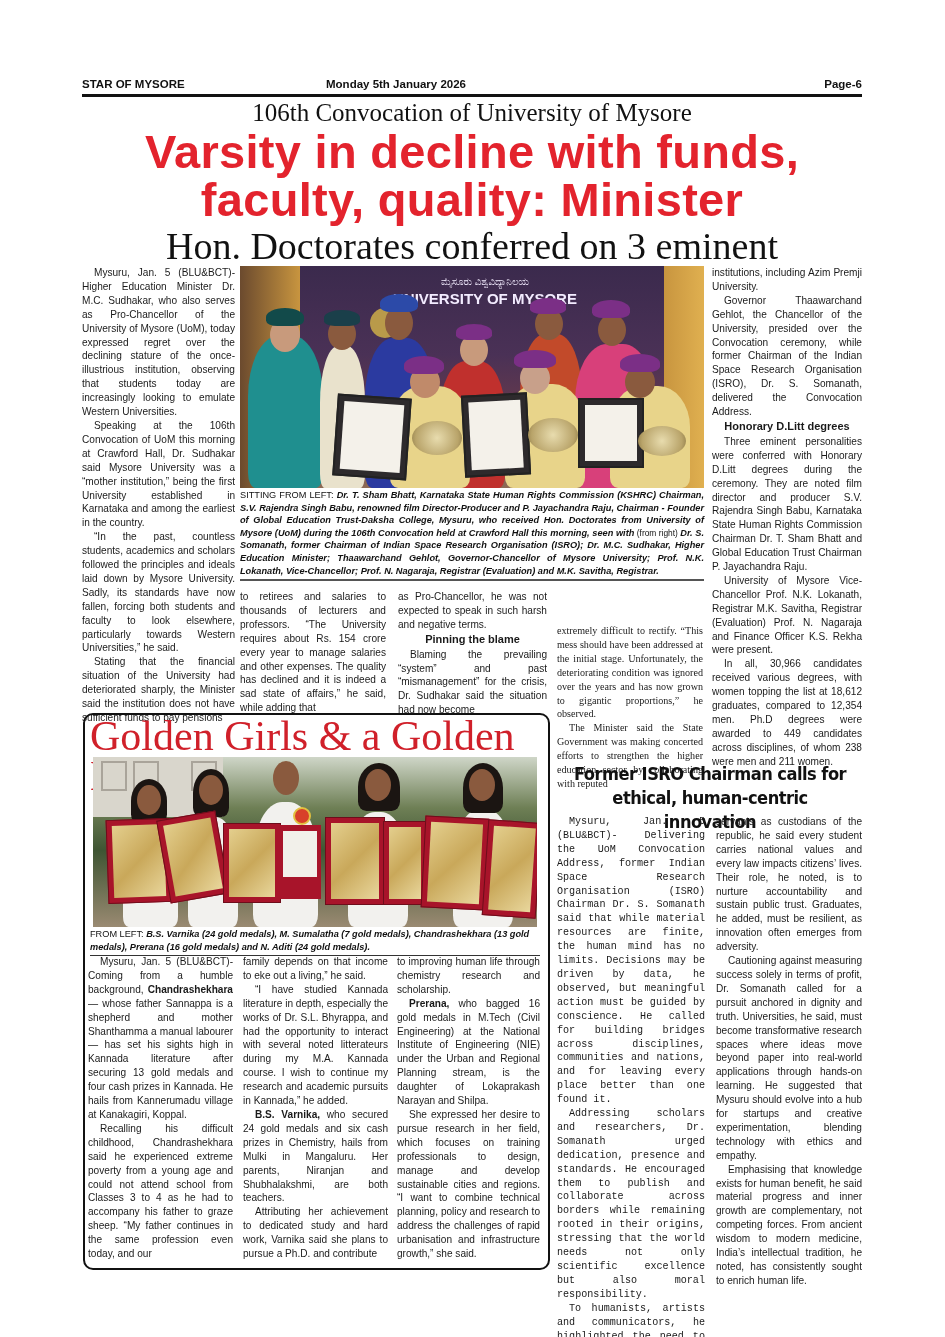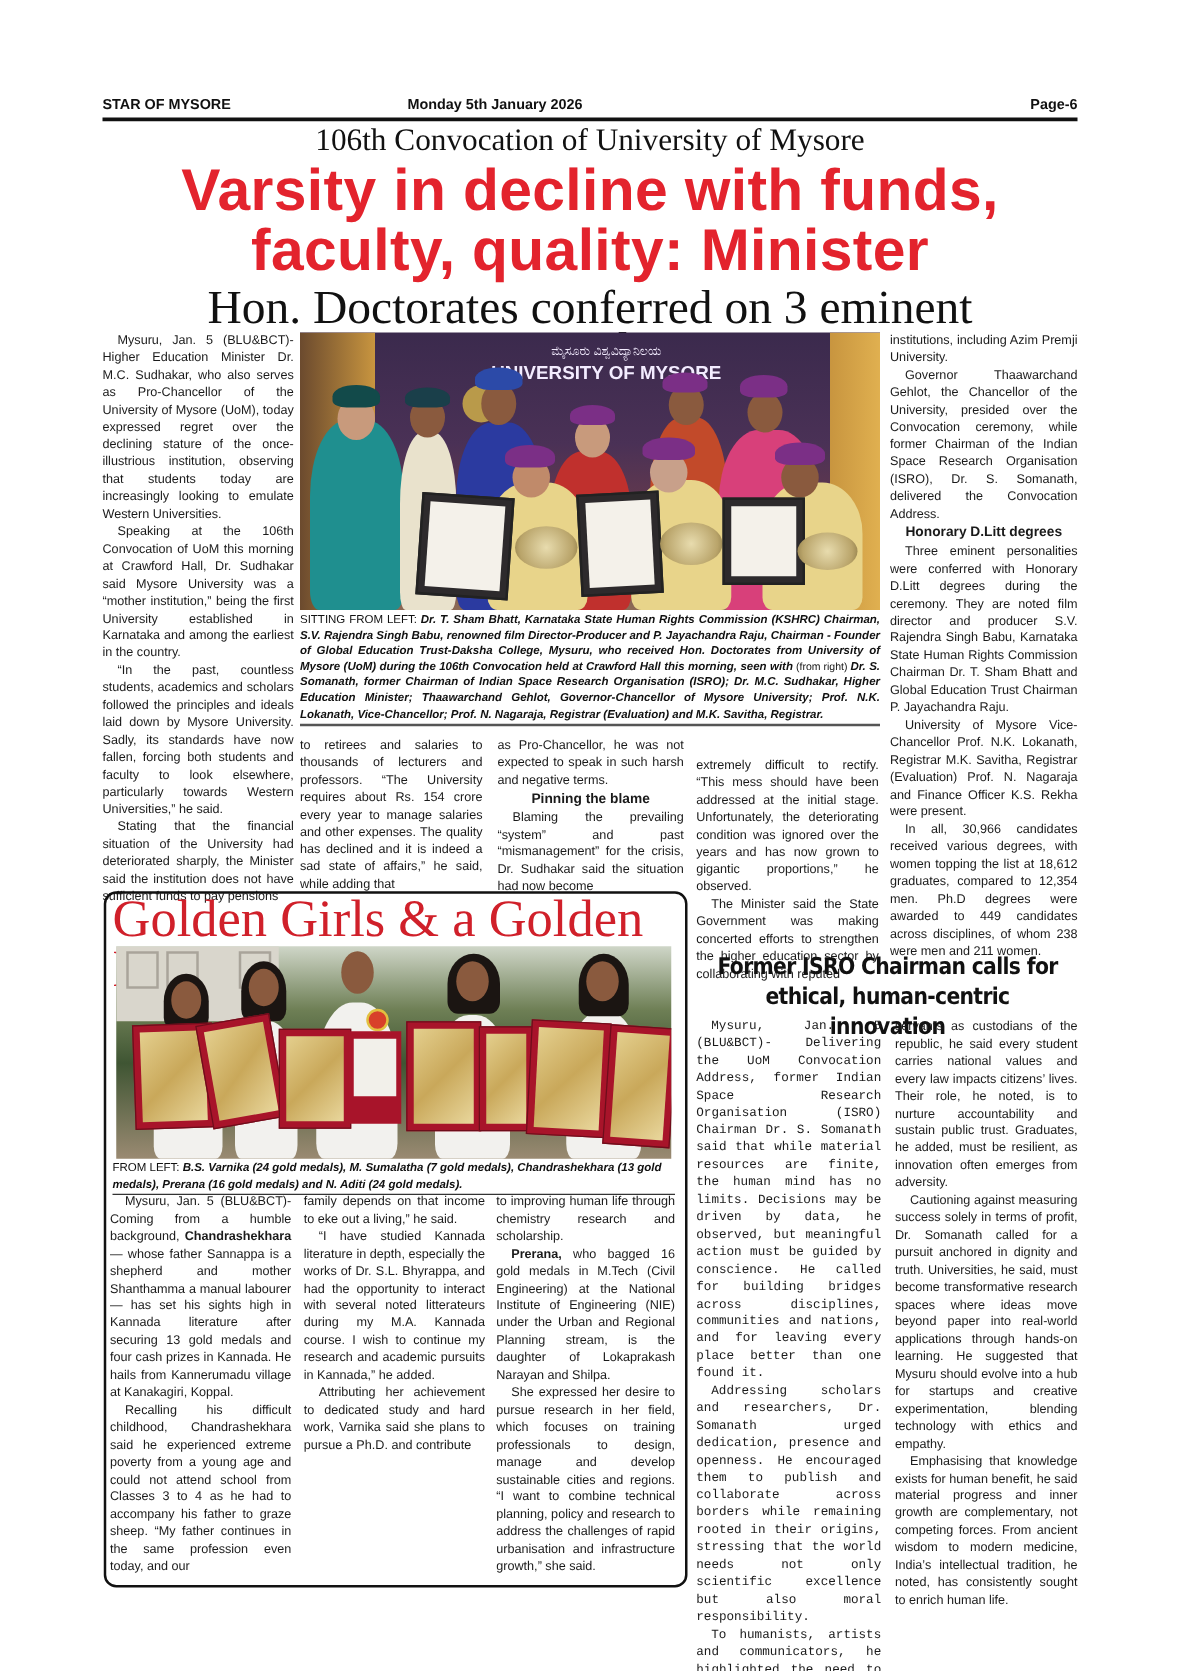--- a/index.html
+++ b/index.html
@@ -112,21 +112,21 @@
 </div>
 
 <div class="abs col" style="left:240px; top:590px; width:146px;">
   <p class="noind">to retirees and salaries to thousands of lecturers and professors.  “The University requires about Rs. 154 crore every year to manage salaries and other expenses. The quality has declined and it is indeed a sad state of affairs,” he said, while adding that</p>
 </div>
 <div class="abs col" style="left:398px; top:590px; width:149px;">
   <p class="noind">as Pro-Chancellor, he was not expected to speak in such harsh and negative terms.</p>
   <div class="sub">Pinning the blame</div>
   <p>Blaming the prevailing “system” and past “mismanagement” for the crisis, Dr. Sudhakar said the situation had now become</p>
 </div>
-<div class="abs col" style="left:557px; top:606px; width:146px;">
+<div class="abs col" style="left:557px; top:624px; width:146px;font-family:Liberation Serif, serif;">
   <p class="noind">extremely difficult to rectify. “This mess should have been addressed at the initial stage. Unfortunately, the deteriorating condition was ignored over the years and has now grown to gigantic proportions,” he observed.</p>
   <p>The Minister said the State Government was making concerted efforts to strengthen the higher education sector by collaborating with reputed</p>
 </div>
 
 <div class="abs col" style="left:712px; top:266px; width:150px;">
   <p class="noind">institutions, including Azim Premji University.</p>
   <p>Governor Thaawarchand Gehlot, the Chancellor of the University, presided over the Convocation ceremony, while former Chairman of the Indian Space Research Organisation (ISRO), Dr. S. Somanath, delivered the Convocation Address.</p>
   <div class="sub">Honorary D.Litt degrees</div>
   <p>Three eminent personalities were conferred with Honorary D.Litt degrees during the ceremony. They are noted film director and producer S.V. Rajendra Singh Babu, Karnataka State Human Rights Commission Chairman Dr. T. Sham Bhatt and Global Education Trust Chairman P. Jayachandra Raju.</p>
   <p>University of Mysore Vice-Chancellor Prof. N.K. Lokanath, Registrar M.K. Savitha, Registrar (Evaluation) Prof. N. Nagaraja and Finance Officer K.S. Rekha were present.</p>
@@ -174,35 +174,36 @@
   <span>FROM LEFT:  </span><b>B.S. Varnika (24 gold  medals), M. Sumalatha (7 gold medals), Chandrashekhara (13 gold medals), Prerana (16 gold medals) and N. Aditi (24 gold medals).</b>
 </div>
 
 <div class="abs col" style="left:88px; top:955px; width:145px;">
   <p><span>Mysuru, Jan. 5 (BLU&amp;BCT)- Coming from a humble background, </span><b>Chandrashekhara</b><span> — whose father Sannappa is a shepherd and mother Shanthamma a manual labourer — has set his sights high in Kannada literature after securing 13 gold medals and four cash prizes in Kannada. He hails from Kannerumadu village at Kanakagiri, Koppal.</span></p>
   <p>Recalling his difficult childhood, Chandrashekhara said he experienced extreme poverty from a young age and could not attend school from Classes 3 to 4 as he had to accompany his father to graze sheep. “My father continues in the same profession even today, and our</p>
 </div>
 <div class="abs col" style="left:243px; top:955px; width:145px;">
   <p class="noind">family depends on that income to eke out a living,” he said.</p>
   <p>“I have studied Kannada literature in depth, especially the works of Dr. S.L. Bhyrappa, and had the opportunity to interact with several noted litterateurs during my M.A. Kannada course. I wish to continue my research and academic pursuits in Kannada,” he added.</p>
+  <p><b>B.S. Varnika,</b><span> who secured 24 gold medals and six cash prizes in Chemistry, hails from Mulki in Mangaluru. Her parents, Niranjan and Shubhalakshmi, are both teachers.</span></p>
   <p>Attributing her achievement to dedicated study and hard work, Varnika said she plans to pursue a Ph.D. and contribute</p>
 </div>
 <div class="abs col" style="left:397px; top:955px; width:143px;">
   <p class="noind">to improving human life through chemistry research and scholarship.</p>
   <p><b>Prerana,</b><span> who bagged 16 gold medals in M.Tech (Civil Engineering) at the National Institute of Engineering (NIE) under the Urban and Regional Planning stream, is the daughter of Lokaprakash Narayan and Shilpa.</span></p>
   <p>She expressed her desire to pursue research in her field, which focuses on training professionals to design, manage and develop sustainable cities and regions. “I want to combine technical planning, policy and research to address the challenges of rapid urbanisation and infrastructure growth,” she said.</p>
 </div>
 
 <div class="abs isro-head">
   <div>Former ISRO Chairman calls for</div>
   <div>ethical, human-centric innovation</div>
 </div>
 <div class="abs col" style="left:557px; top:815px; width:148px;font-family:Liberation Mono, monospace;">
   <p>Mysuru, Jan. 5 (BLU&amp;BCT)- Delivering the UoM Convocation Address, former Indian Space Research Organisation (ISRO) Chairman Dr. S. Somanath said that while material resources are finite, the human mind has no limits. Decisions may be driven by data, he observed, but meaningful action must be guided by conscience. He called for building bridges across disciplines, communities and nations, and for leaving every place better than one found it.</p>
-  <p>Addressing scholars and researchers, Dr. Somanath urged dedication, presence and openness. He encouraged them to publish and collaborate across borders while remaining rooted in their origins, stressing that the world needs not only scientific excellence but also moral responsibility.</p>
+  <p>Addressing scholars and researchers, Dr. Somanath urged dedication, presence and standards. He encouraged them to publish and collaborate across borders while remaining rooted in their origins, stressing that the world needs not only scientific excellence but also moral responsibility.</p>
   <p>To humanists, artists and communicators, he highlighted the need to preserve collective imagination, bring clarity amid growing noise and tell stories that unite rather than divide.</p>
   <p>Describing teachers and public</p>
 </div>
 <div class="abs col" style="left:716px; top:815px; width:146px;">
   <p class="noind">servants as custodians of the republic, he said every student carries national values and every law impacts citizens’ lives. Their role, he noted, is to nurture accountability and sustain public trust. Graduates, he added, must be resilient, as innovation often emerges from adversity.</p>
   <p>Cautioning against measuring success solely in terms of profit, Dr. Somanath called for a pursuit anchored in dignity and truth. Universities, he said, must become transformative research spaces where ideas move beyond paper into real-world applications through hands-on learning. He suggested that Mysuru should evolve into a hub for startups and creative experimentation, blending technology with ethics and empathy.</p>
   <p>Emphasising that knowledge exists for human benefit, he said material progress and inner growth are complementary, not competing forces. From ancient wisdom to modern medicine, India’s intellectual tradition, he noted, has consistently sought to enrich human life.</p>
 </div>
 
 </body></html>

